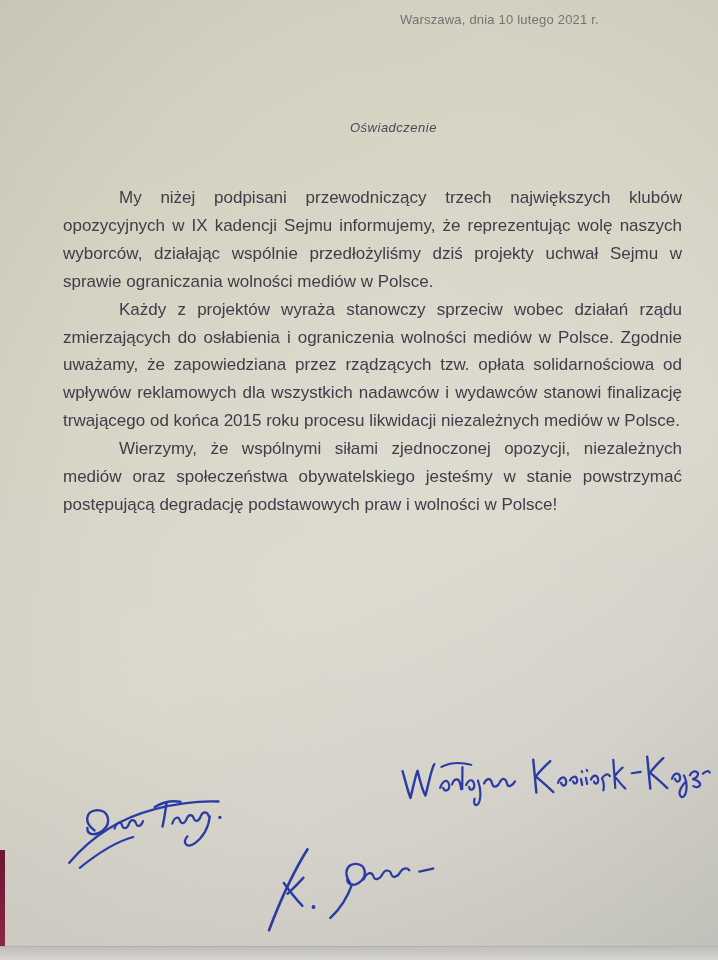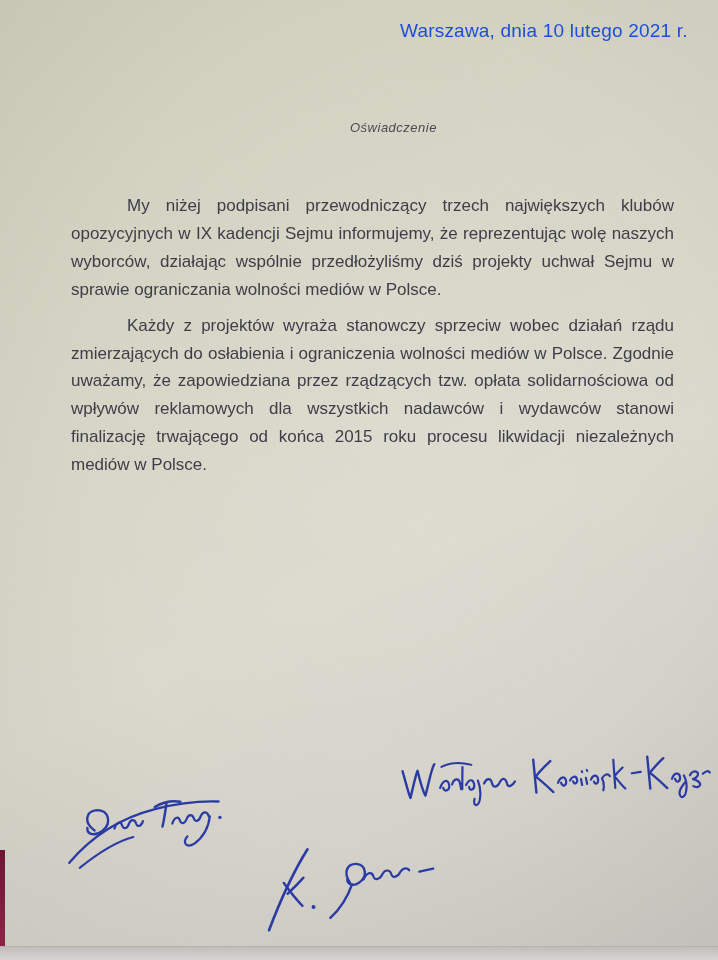--- a/index.html
+++ b/index.html
@@ -15,53 +15,54 @@
   .bottom-band{
     position:absolute;left:0;right:0;bottom:0;height:13px;
     background:linear-gradient(#bfbeba,#d6d5d1);
     border-top:1px solid #b3b2ae;
   }
   .photo-edge-left{
     position:absolute;left:0;top:850px;width:5px;height:110px;
     background:linear-gradient(180deg,#6d1634,#8f2748);
   }
   .dateline{
-    position:absolute;left:400px;top:20px;
-    font-size:19px;color:#1d4ed8;letter-spacing:0.2px;white-space:nowrap;
+    position:absolute;left:400px;top:12px;
+    font-size:13px;color:#737373;letter-spacing:0.2px;white-space:nowrap;
   }
   .doc-title{
     position:absolute;left:350px;top:120px;
     font-size:13px;font-style:italic;color:#4a4a54;letter-spacing:0.5px;
   }
   .body-text{
     position:absolute;left:63px;right:36px;top:184px;
     font-size:17px;line-height:27.9px;color:#3d3e49;
     text-align:justify;
   }
-  .body-text p{margin:8px;text-indent:56px;}
+  .body-text p{margin:0;text-indent:56px;}
   .sig{position:absolute;}
   .sig svg{display:block;overflow:visible;}
   .sig path{fill:none;stroke:#2b3ba4;stroke-linecap:round;stroke-linejoin:round;}
   .sig .dot{fill:#2b3ba4;stroke:none;}
   .sig-wkk{left:396px;top:750px;transform:rotate(-2deg);}
   .sig-ct{left:60px;top:778px;transform:rotate(-5deg);}
   .sig-kg{left:256px;top:836px;transform:rotate(-4deg);}
 </style>
 </head>
 <body>
 
 <div class="photo-sheen"></div>
 
 <div class="dateline">Warszawa, dnia 10 lutego 2021 r.</div>
 
 <div class="doc-title">Oświadczenie</div>
 
 <div class="body-text">
   <p>My niżej podpisani przewodniczący trzech największych klubów opozycyjnych w IX kadencji Sejmu informujemy, że reprezentując wolę naszych wyborców, działając wspólnie przedłożyliśmy dziś projekty uchwał Sejmu w sprawie ograniczania wolności mediów w Polsce.</p>
   <p>Każdy z projektów wyraża stanowczy sprzeciw wobec działań rządu zmierzających do osłabienia i ograniczenia wolności mediów w Polsce. Zgodnie uważamy, że zapowiedziana przez rządzących tzw. opłata solidarnościowa od wpływów reklamowych dla wszystkich nadawców i wydawców stanowi finalizację trwającego od końca 2015 roku procesu likwidacji niezależnych mediów w Polsce.</p>
+  <p>Wierzymy, że wspólnymi siłami zjednoczonej opozycji, niezależnych mediów oraz społeczeństwa obywatelskiego jesteśmy w stanie powstrzymać postępującą degradację podstawowych praw i wolności w Polsce!</p>
 </div>
 
 <div class="sig sig-wkk" role="img" aria-label="Władysław Kosiniak-Kamysz">
   <svg width="315" height="62" viewBox="0 0 315 62">
     <path stroke-width="2.4" d="M7,16 C10,28 12,38 14,43 C17,32 20,20 22,16 C24,26 26,36 29,41 C33,28 36,14 39,10"></path>
     <path stroke-width="2" d="M46,13 C56,8 66,9 76,12"></path>
     <path stroke-width="2.2" d="M44,34 C47,26 52,25 53,31 C54,37 48,39 47,34 M56,31 C58,25 63,24 64,30 L65,36 M67,14 L66,36 M70,32 C73,26 77,26 78,31 C79,37 73,39 73,34 M82,28 C84,34 85,40 83,48 C81,55 76,53 78,46 M88,31 C91,25 95,26 96,31 C97,36 101,36 104,30 C107,25 110,27 111,32 C112,36 116,35 119,30"></path>
     <path stroke-width="2.4" d="M138,9 L140,42 M155,11 C147,18 142,23 140,26 C146,31 152,37 157,42"></path>
     <path stroke-width="2.2" d="M162,33 C164,27 169,26 170,31 C171,36 166,38 165,33 M174,31 C176,27 180,26 181,30 C182,34 178,36 177,32 M185,30 L186,36 M190,29 L191,35 M195,31 C197,26 201,26 202,30 C203,35 199,37 198,33 M206,30 C208,34 208,38 207,42 M206,30 C209,26 212,25 214,28 M218,12 L219,40 M219,28 C222,24 225,22 227,20 M220,30 C223,34 226,38 229,41"></path>
     <path stroke-width="2" d="M186,22 L186.6,23.2 M191,21 L191.6,22.2"></path>

